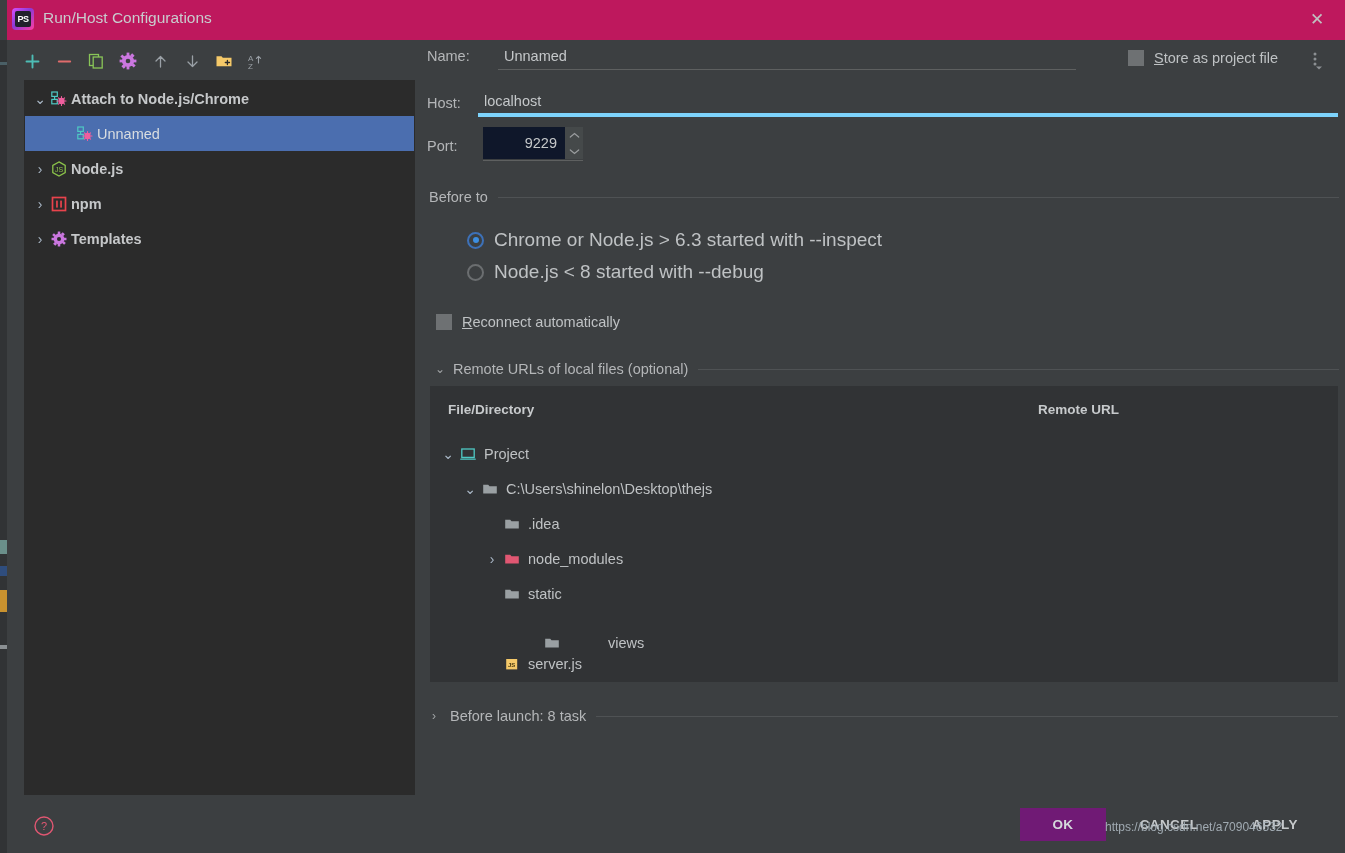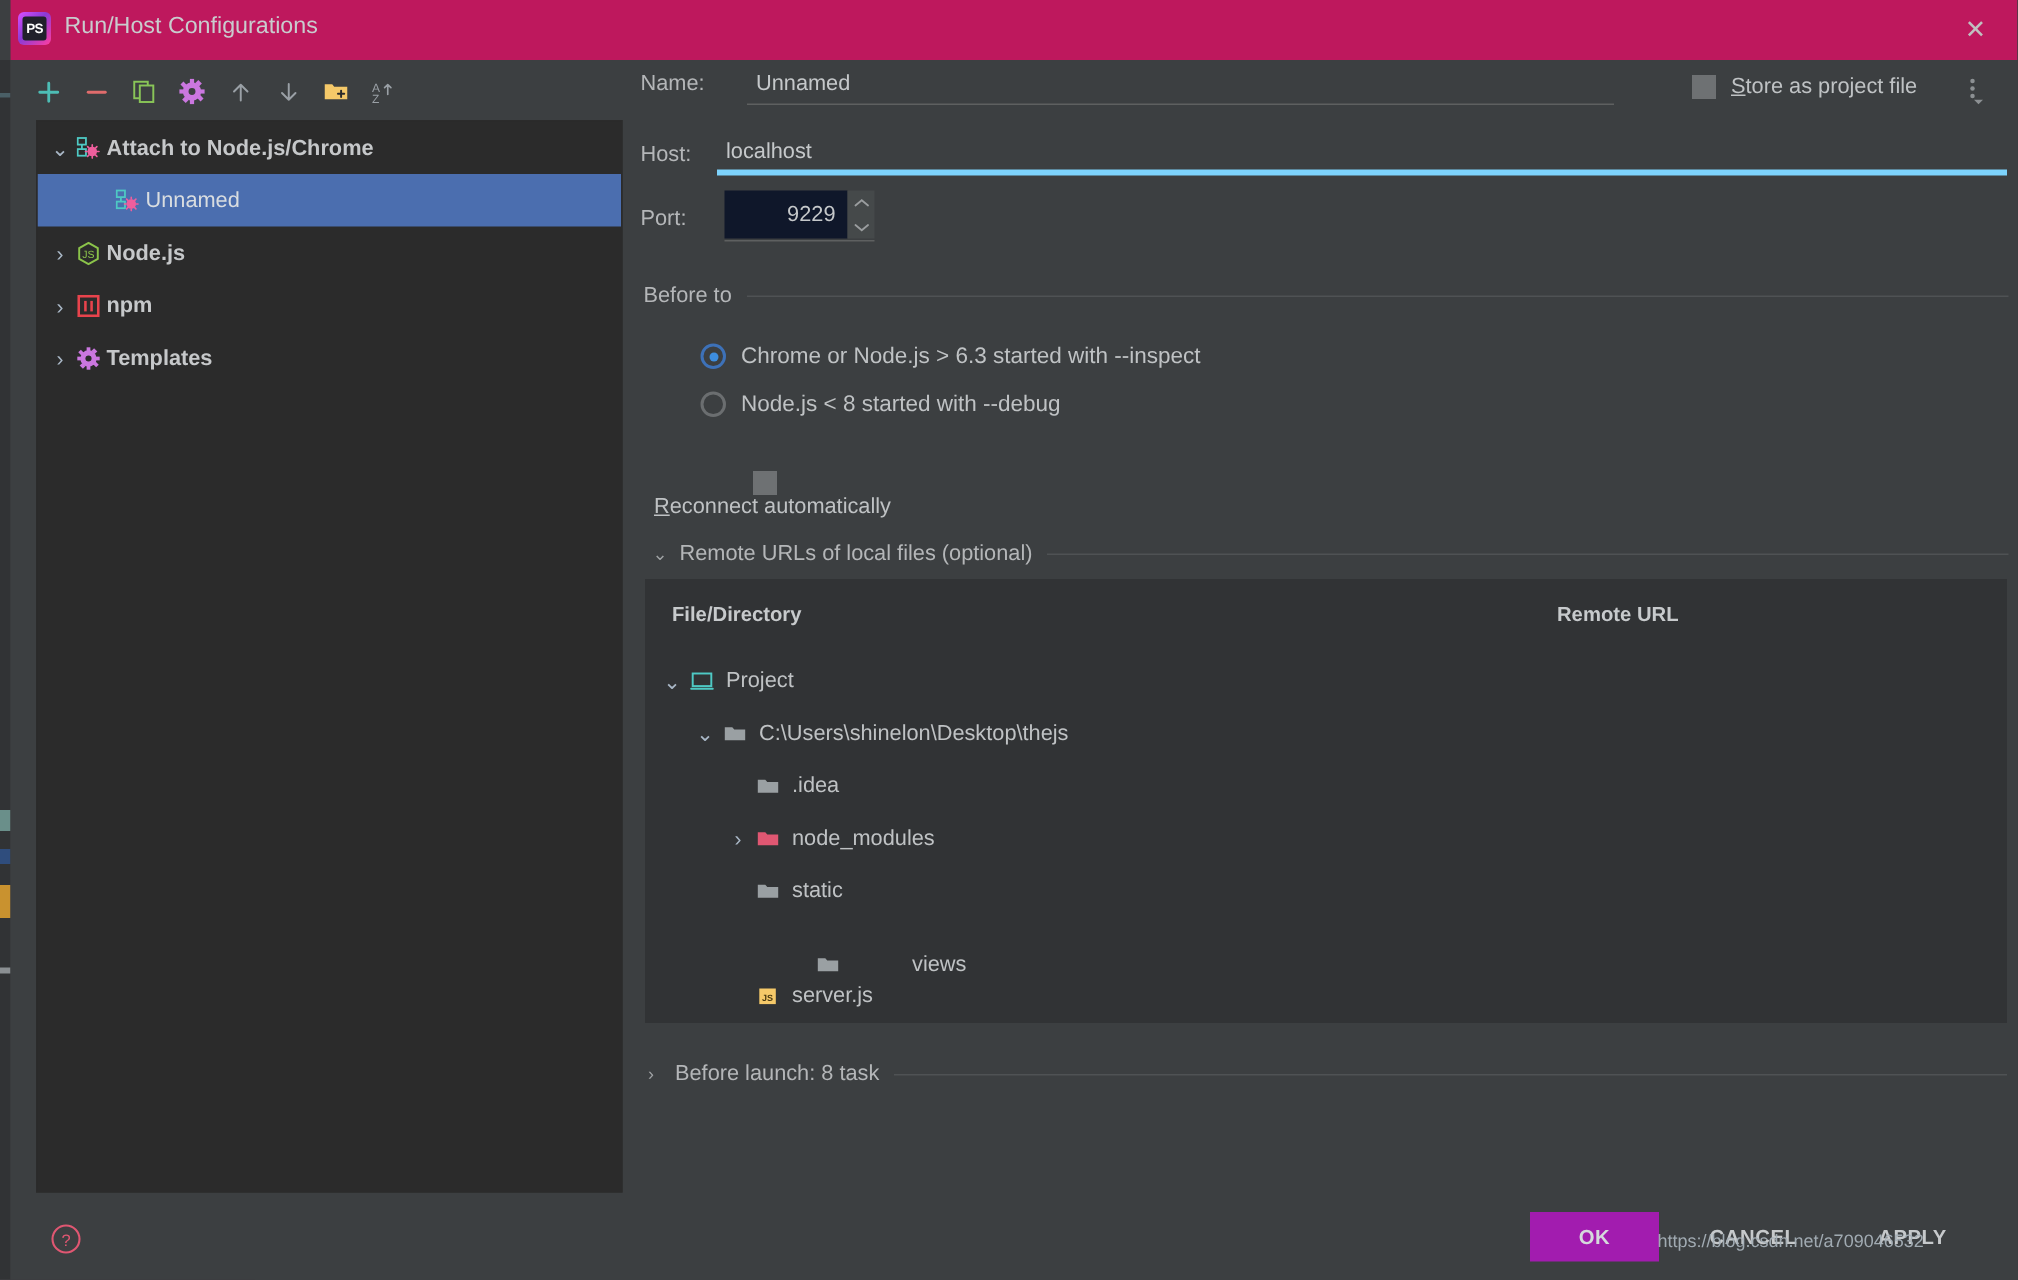--- a/index.html
+++ b/index.html
@@ -71,23 +71,23 @@
   .group-hdr .gtoggle { width: 18px; flex: 0 0 18px; color: #a0a3a5; font-size: 12px; cursor: pointer;
       display: flex; align-items: center; }
 
   
   .radio-row { position: absolute; display: flex; align-items: center; cursor: pointer; }
   .radio { width: 17px; height: 17px; border-radius: 50%; border: 2px solid #6b6e70; margin-right: 10px;
       flex: 0 0 17px; position: relative; background: #3c3f41; }
   .radio.on { border-color: #3d71b8; }
   .radio.on::after { content: ""; position: absolute; left: 3.5px; top: 3.5px; width: 6px; height: 6px;
       border-radius: 50%; background: #3d8ee0; }
-  .radio-label { font-size: 15px; color: #bfc2c4; }
-
-  .chk-row { position: absolute; display: flex; align-items: center; cursor: pointer; flex-direction: column; }
+  .radio-label { font-size: 19px; color: #bfc2c4; }
+
+  .chk-row { position: absolute; display: flex; align-items: center; cursor: pointer; }
   .chk { width: 16px; height: 16px; background: #6e7173; border: 1px solid #6e7173; margin-right: 10px; flex: 0 0 16px; }
   .chk-label { font-size: 14.5px; color: #bfc2c4; }
   .mn { text-decoration: underline; }
 
   
   #table-panel { position: absolute; left: 423px; top: 386px; width: 908px; height: 296px; background: #313335; }
   .th { font-size: 13.5px; font-weight: bold; color: #c7cacc; }
   #th-file { position: absolute; left: 18px; top: 16px; }
   #th-url { position: absolute; left: 608px; top: 16px; }
   .file-row { position: absolute; height: 35px; display: flex; align-items: center; cursor: pointer; white-space: nowrap; }
@@ -97,21 +97,21 @@
 
   
   #before-launch { position: absolute; left: 425px; top: 708px; width: 906px; }
 
   
   #help-btn { position: absolute; left: 26px; top: 815px; width: 22px; height: 22px; cursor: pointer; }
   #footer-btns { position: absolute; left: 1013px; top: 808px; display: flex; align-items: center; }
   .btn { height: 33px; min-width: 86px; display: flex; align-items: center; justify-content: center;
       font-size: 13.5px; font-weight: bold; letter-spacing: 0.4px; cursor: pointer; color: #c6c9cb; background: transparent; border: none;
       font-family: "Liberation Sans", sans-serif; }
-  .btn.primary { background: #a21caf; color: #d5d9dc; width: 86px; }
+  .btn.primary { background: #701a75; color: #d5d9dc; width: 86px; }
   #watermark { position: absolute; left: 1098px; top: 820px; font-size: 12px; color: #a6b0b8; opacity: 0.95;
       white-space: nowrap; pointer-events: none; }
 </style>
 </head>
 <body>
 
 <div id="bg-strip">
   <div class="mk" style="top:0px;height:40px;background:#3c3f41;"></div>
   <div class="mk" style="top:62px;height:3px;background:#4a5f66;"></div>
   <div class="mk" style="top:540px;height:14px;background:#6a8f8a;"></div>

